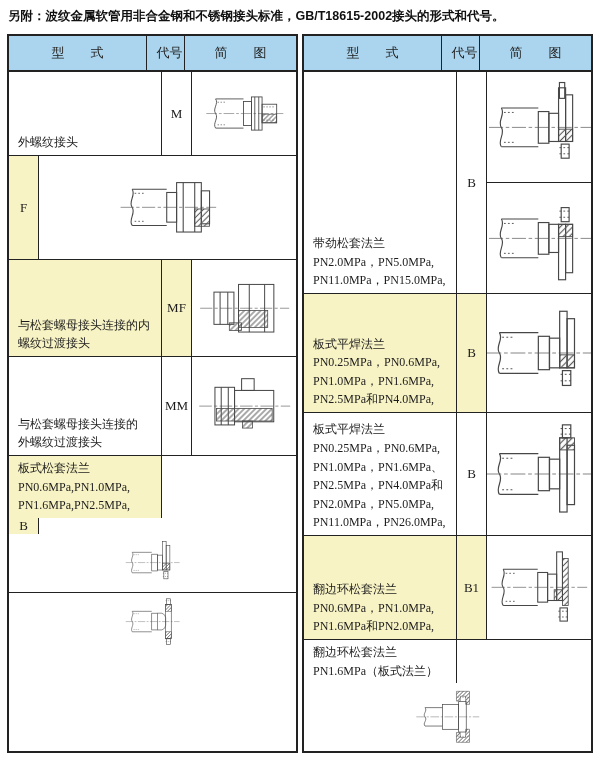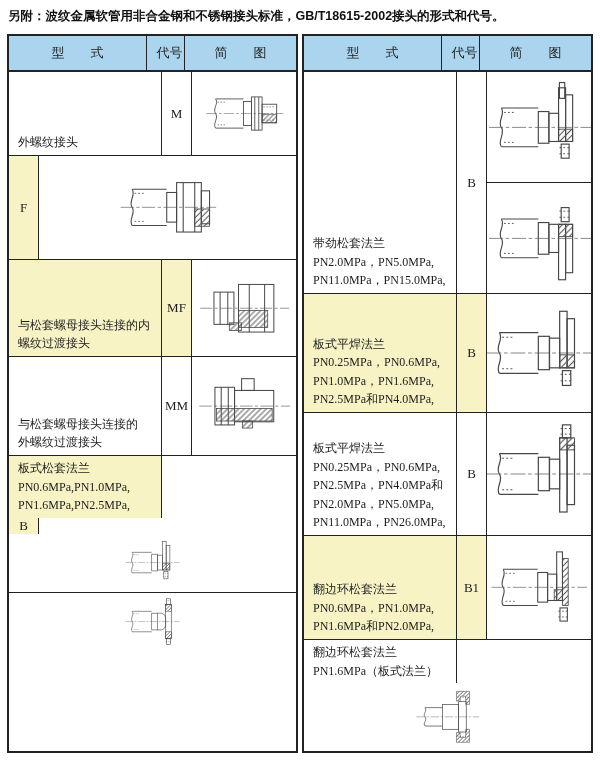--- a/index.html
+++ b/index.html
@@ -323,20 +323,21 @@
                   <path class="dsh" d="M88,78 h13 M88,85 h13"></path>
                 </svg>
               </span>
             </div>
           </div>
         </div>
         <div class="row" style="height:123px">
           <div class="c-type">
             <div class="tline">板式平焊法兰</div>
             <div class="tline">PN0.25MPa，PN0.6MPa,</div>
+            <div class="tline">PN1.0MPa，PN1.6MPa、</div>
             <div class="tline">PN2.5MPa，PN4.0MPa和</div>
             <div class="tline">PN2.0MPa，PN5.0MPa,</div>
             <div class="tline">PN11.0MPa，PN26.0MPa,</div>
           </div>
           <div class="c-code">B</div>
           <div class="c-diag">
             <div class="dcell">
               <span class="dwrap">
                 <svg viewBox="0 0 130 110" aria-hidden="true">
                   <defs>

